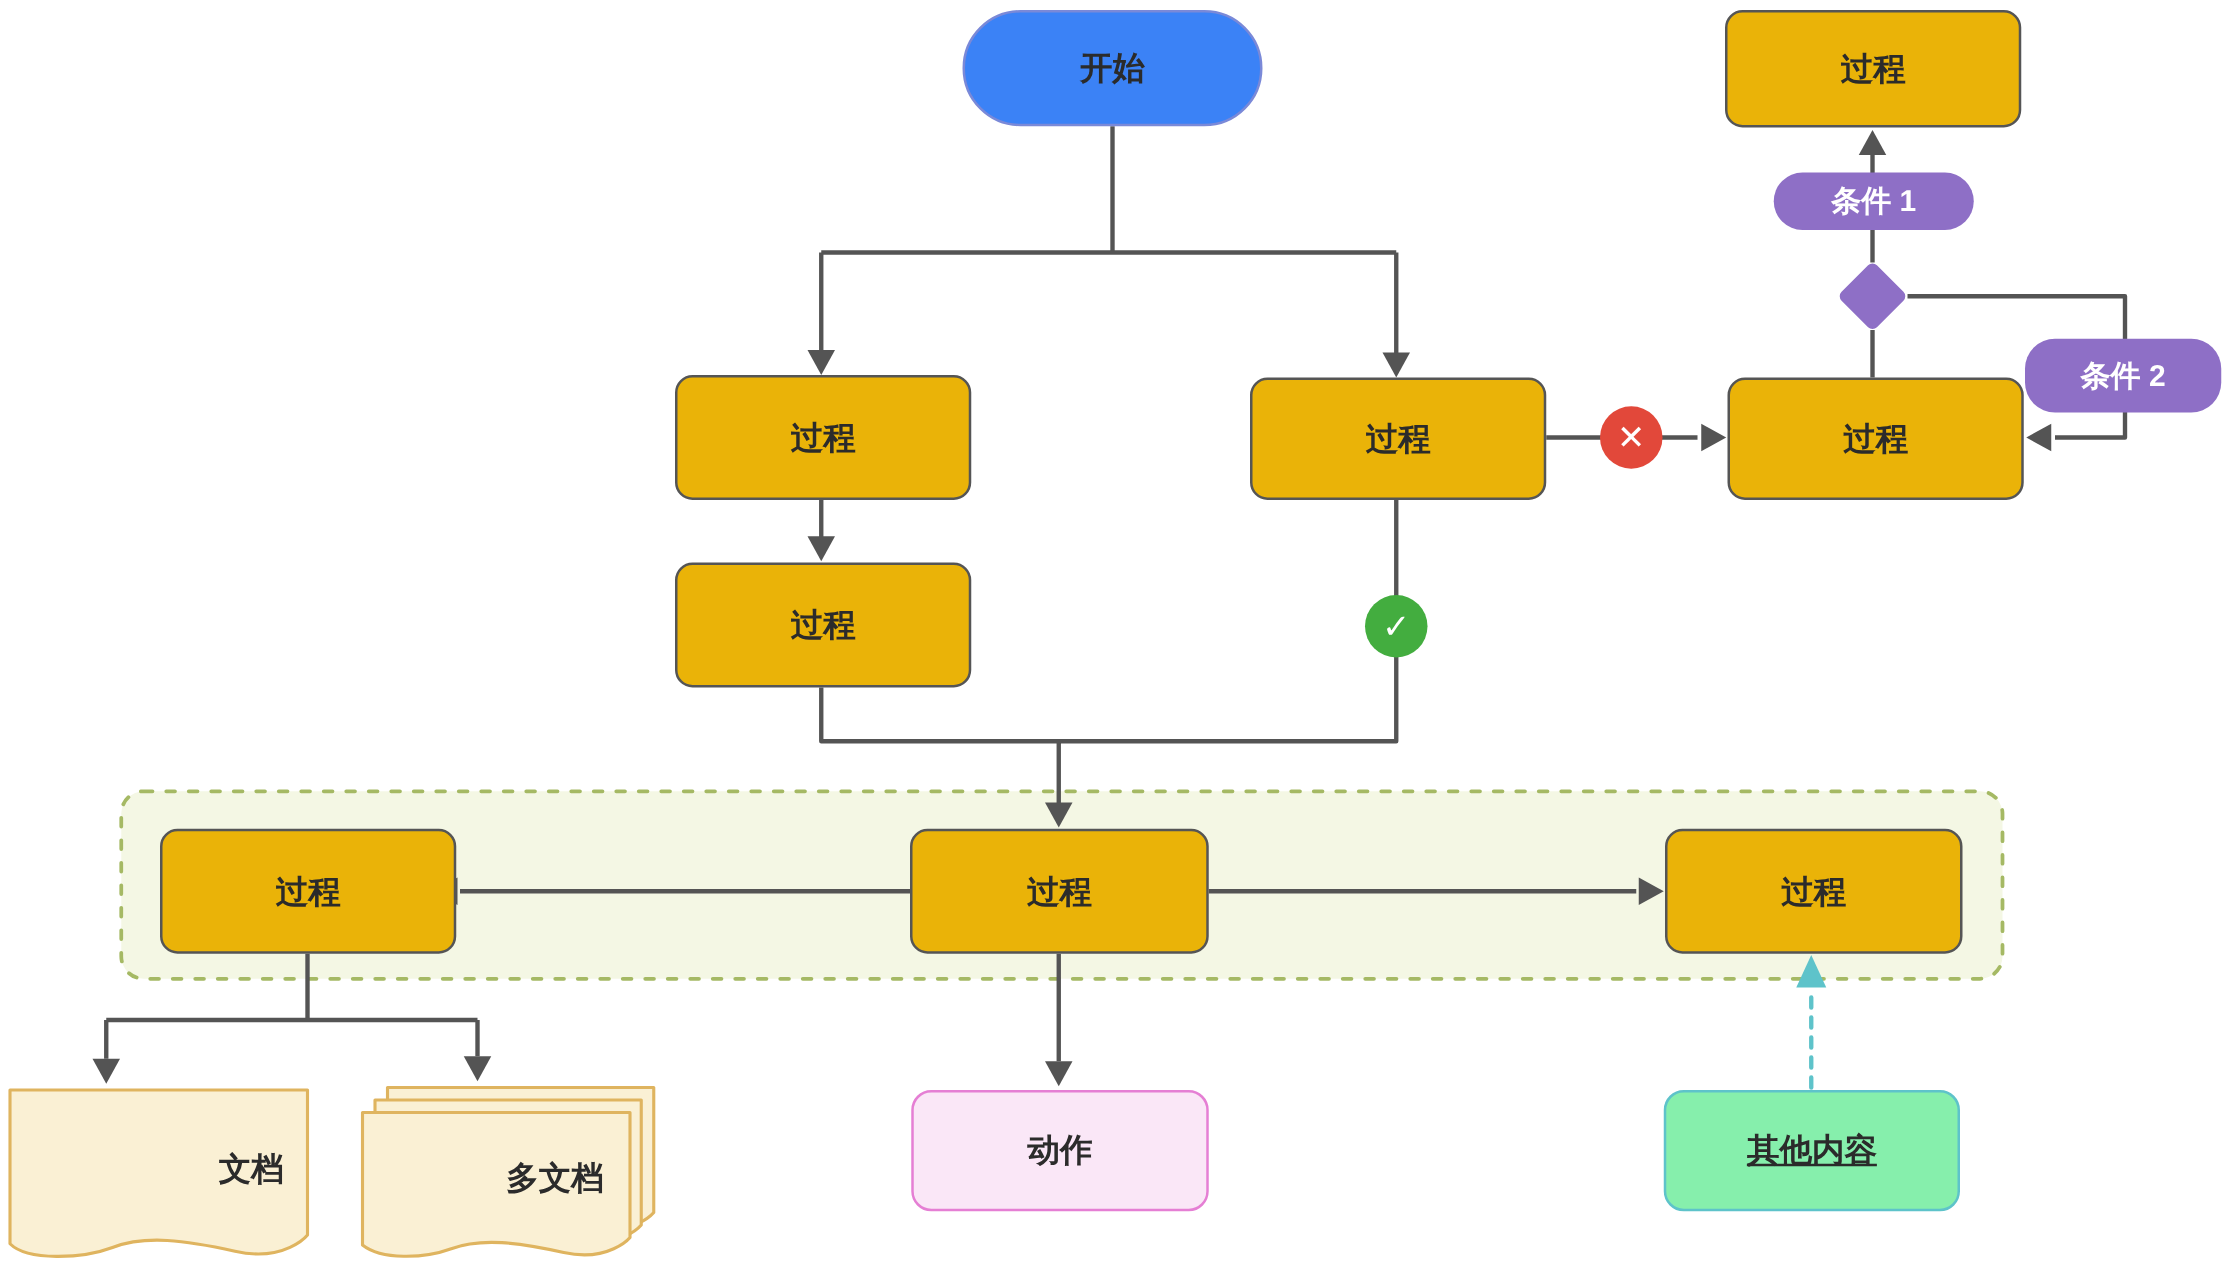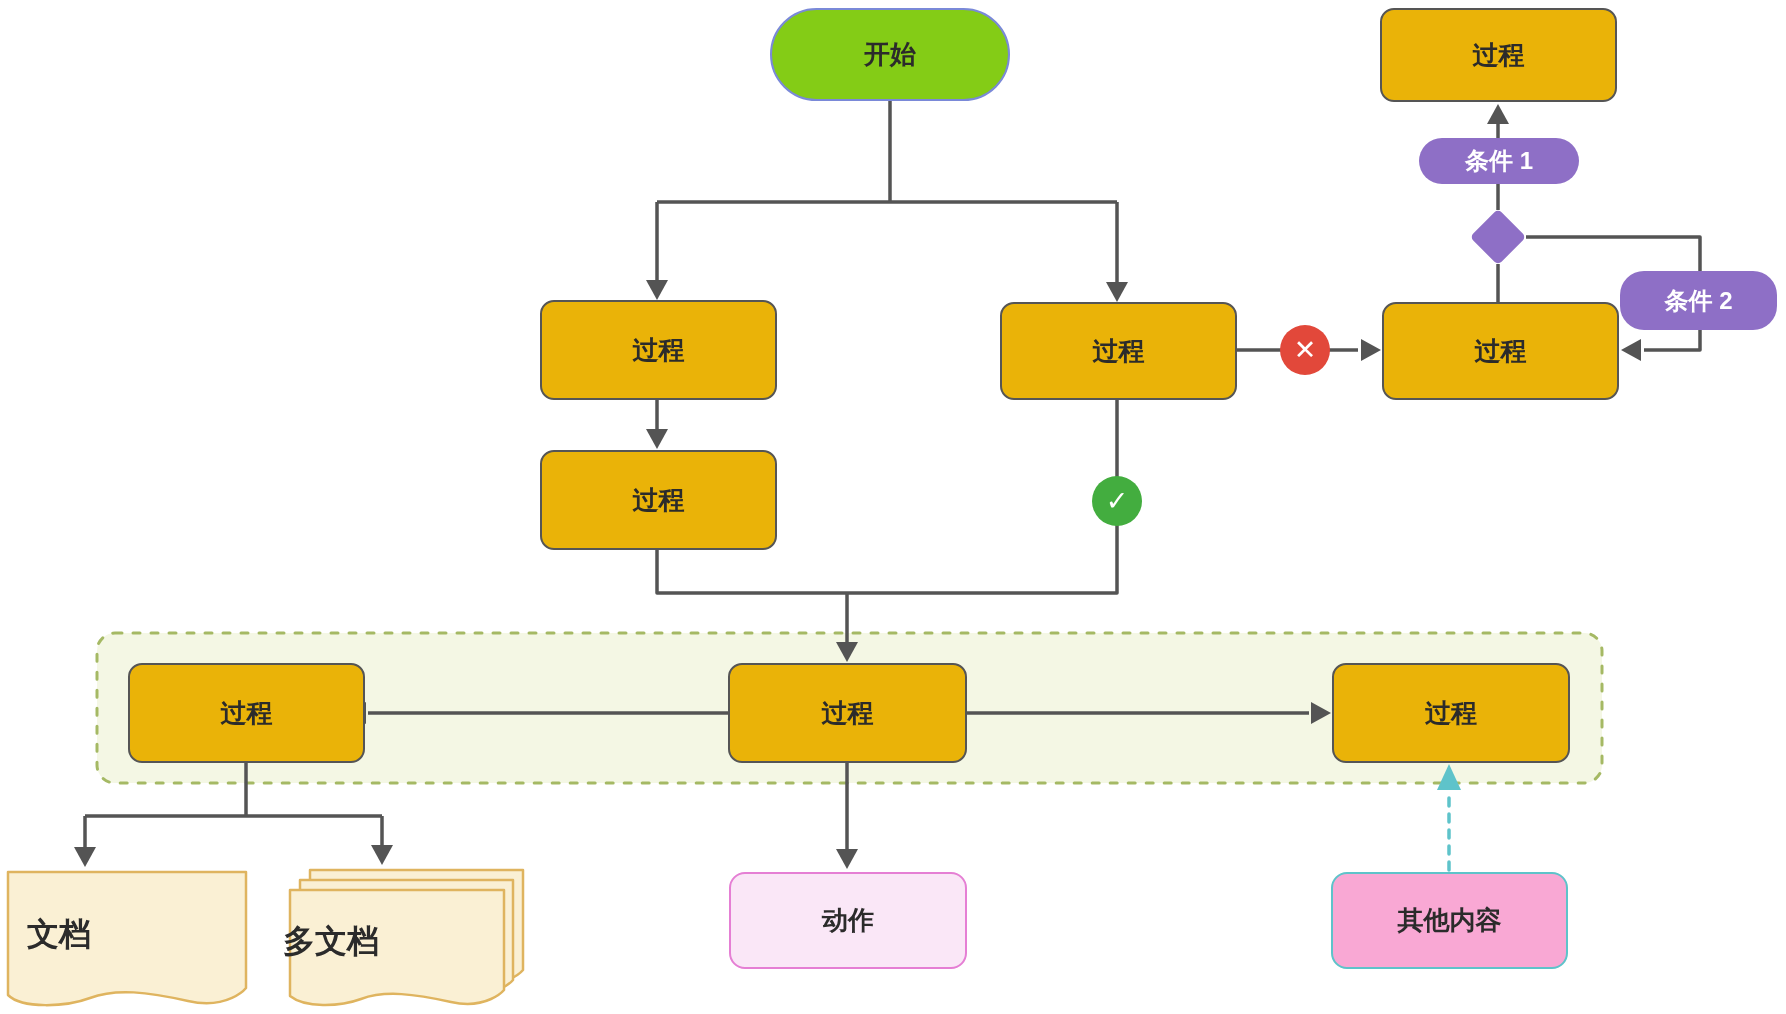--- a/index.html
+++ b/index.html
@@ -6,42 +6,42 @@
   #canvas{
     position:relative;width:1786px;height:1014px;background:#ffffff;overflow:hidden;
     font-family:"Liberation Sans","DejaVu Sans",sans-serif;
   }
   #edges{position:absolute;left:0;top:0;width:1786px;height:1014px;}
   .node{
     position:absolute;display:flex;align-items:center;justify-content:center;
     background:#eab308;border:2.5px solid #555555;border-radius:14px;
     font-size:26px;font-weight:700;color:#2b2b2b;box-sizing:border-box;
   }
-  .stadium{border-radius:48px;background:#84cc16;border-color:#7a89d8;}
+  .stadium{border-radius:48px;background:#3b82f6;border-color:#7a89d8;}
   .pill{
     position:absolute;display:flex;align-items:center;justify-content:center;
     background:#8e6fc6;border-radius:24px;color:#ffffff;
     font-size:24px;font-weight:700;box-sizing:border-box;
   }
   .diamond{
     position:absolute;width:40px;height:40px;background:#8e6fc6;border-radius:5px;
     transform:rotate(45deg);
   }
   .badge{
     position:absolute;width:50px;height:50px;border-radius:50%;
     display:flex;align-items:center;justify-content:center;
     color:#ffffff;font-size:27px;font-weight:700;line-height:1;
   }
   .badge-fail{background:#e2483a;}
   .badge-success{background:#43ad3f;}
   .action-node{background:#fae7f7;border-color:#e57fd4;border-radius:16px;}
-  .other-node{background:#f9a8d4;border-color:#5ec3ca;border-radius:16px;}
+  .other-node{background:#86efac;border-color:#5ec3ca;border-radius:16px;text-decoration:underline;}
   .doc-label{
-    position:absolute;display:flex;align-items:center;justify-content:flex-start;
-    font-size:32px;font-weight:700;color:#2b2b2b;
+    position:absolute;display:flex;align-items:center;justify-content:flex-end;
+    font-size:26px;font-weight:700;color:#2b2b2b;
   }
 </style>
 </head>
 <body>
 
 <div id="canvas">
 
   <svg id="edges" viewBox="0 0 1786 1014" xmlns="http://www.w3.org/2000/svg">
 
     <rect x="97" y="633" width="1505" height="150" rx="18" fill="#f4f7e4" stroke="#a5b964" stroke-width="3" stroke-dasharray="7 11" stroke-linecap="round"></rect>

